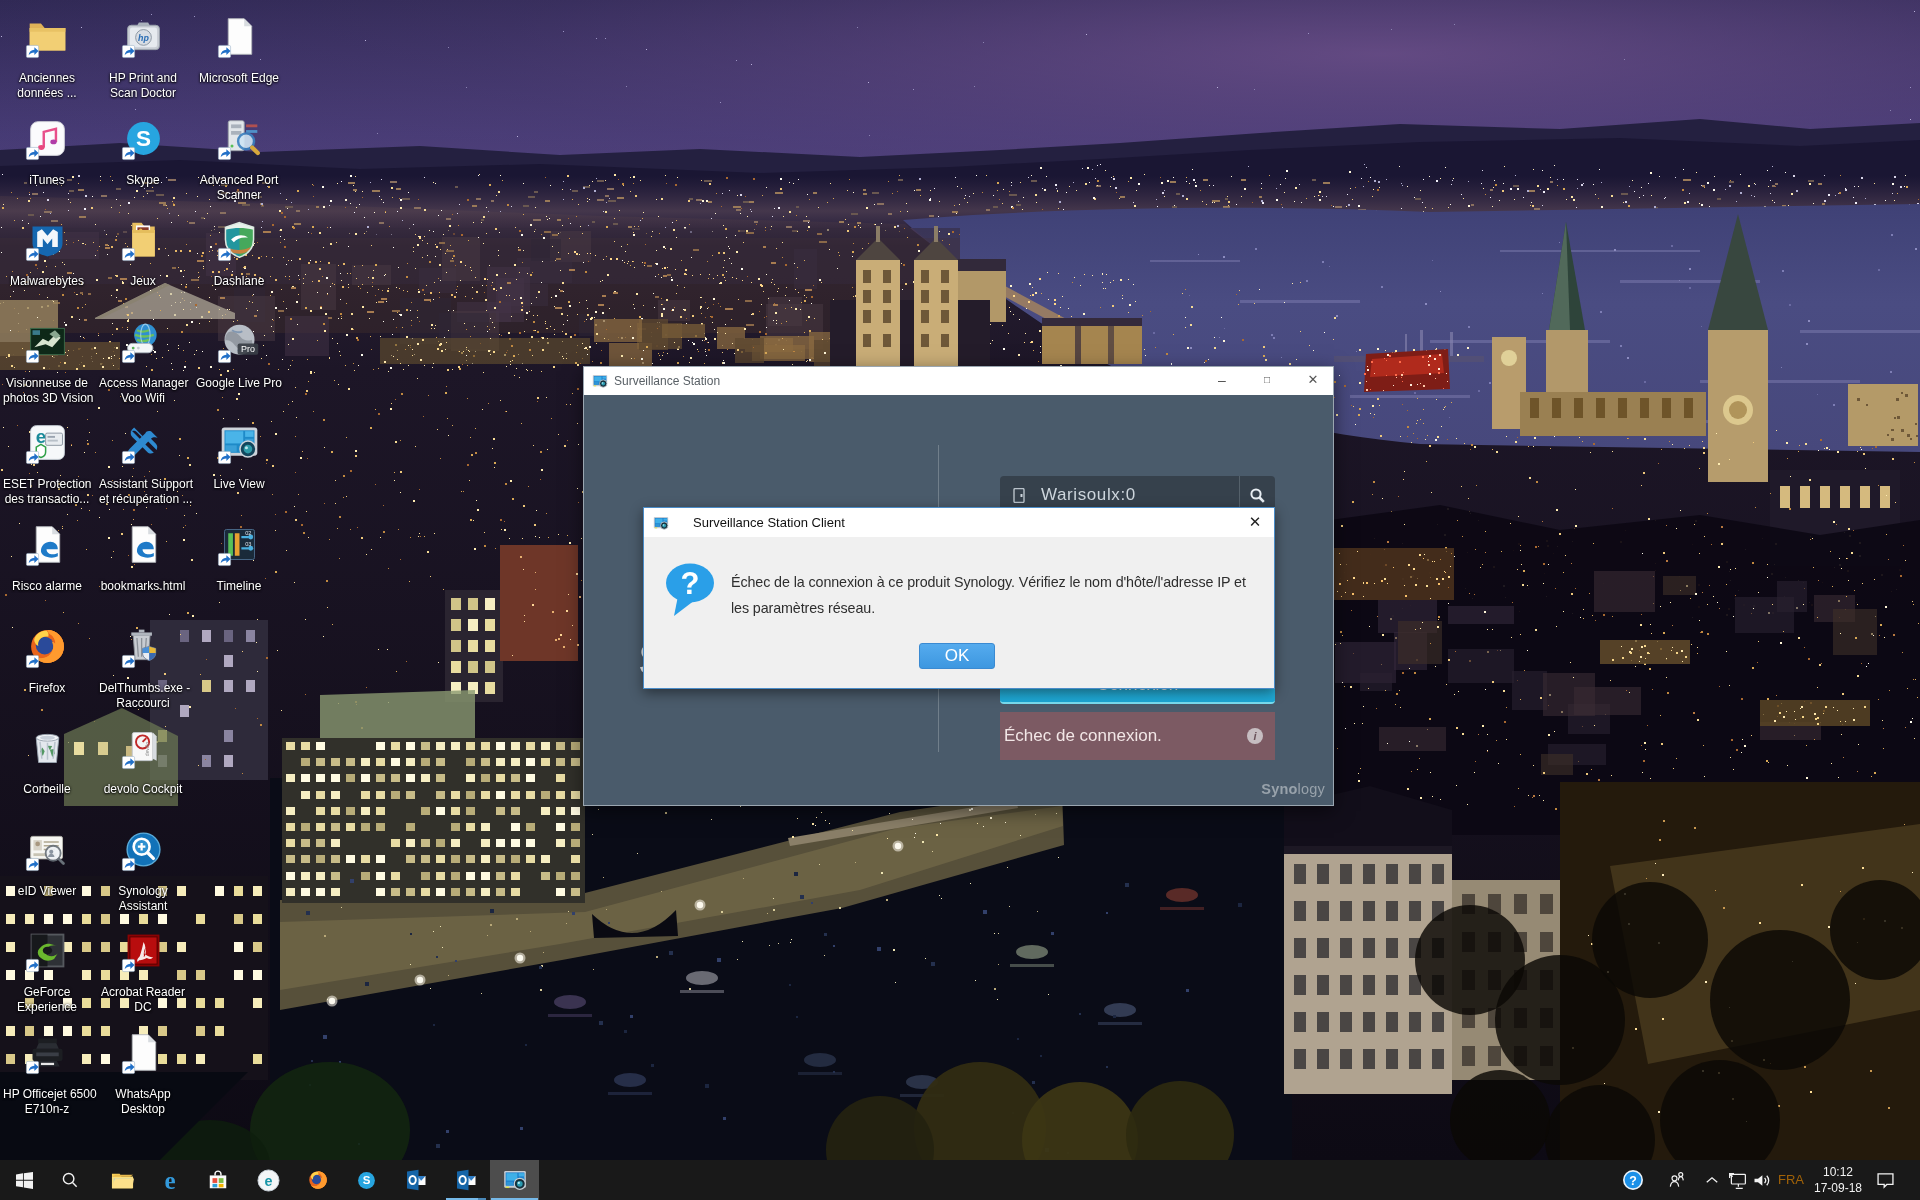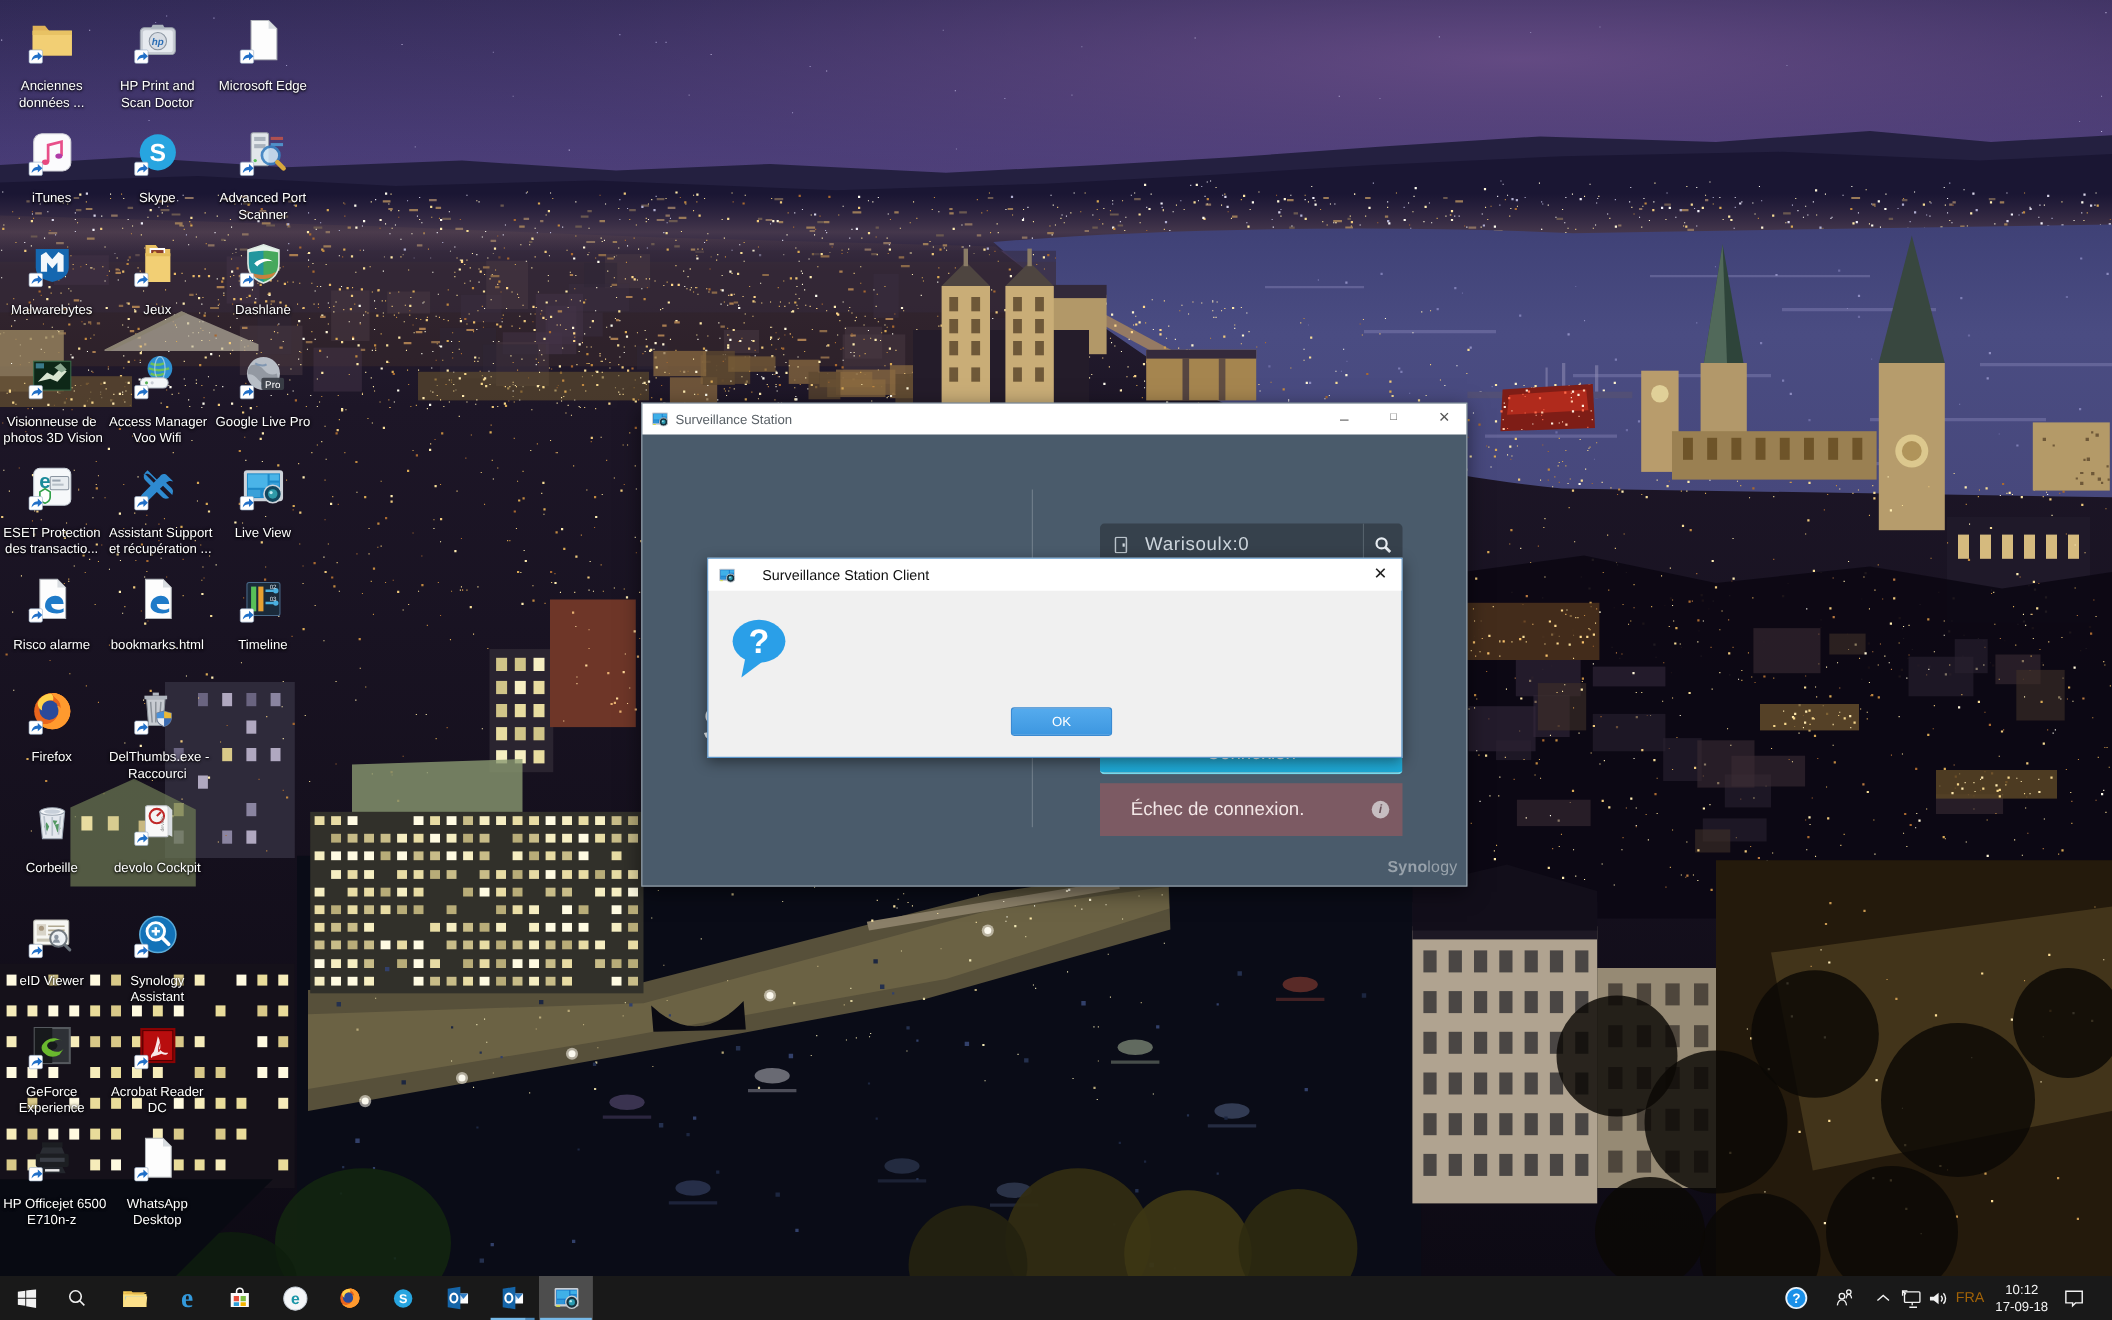--- a/index.html
+++ b/index.html
@@ -11,31 +11,31 @@
 .mtit {position:absolute;top:0;left:0;right:0;height:28px;background:#fff;display:flex;align-items:center;padding-left:8px}
 .mtxt {font-size:12px;color:#596066;margin-left:6px}
 .cap {position:absolute;top:0;height:28px;line-height:26px;color:#555;font-size:14px;width:20px;text-align:center}
 .mbody {position:absolute;top:28px;left:0;right:0;bottom:0}
 .biglogo {position:absolute;left:54px;top:240px;font-size:44px;color:#eef2f5;white-space:nowrap;letter-spacing:0px}
 .vdiv {position:absolute;left:354px;top:50px;width:1px;height:307px;background:rgba(255,255,255,.22)}
 .sinput {position:absolute;left:416px;top:81px;width:275px;height:38px;background:#36414c;border-radius:4px 4px 0 0;display:flex;align-items:center}
 .sintxt {font-size:17px;color:#cdd5dc;margin-left:15px;flex:1;letter-spacing:.6px}
 .ssep {width:1px;height:38px;background:#55616b}
 .cnx {position:absolute;left:416px;top:272px;width:275px;height:37px;background:linear-gradient(#35bce0,#1ca8d6);border-radius:4px;border-bottom:2px solid #7adef0;color:#f0fbff;font-size:17px;text-align:center;line-height:35px}
-.errb {position:absolute;left:416px;top:317px;width:275px;height:48px;background:#7c5a63;color:#f2e6e6;font-size:17px;line-height:48px;padding-left:28px}
+.errb {position:absolute;left:416px;top:317px;width:275px;height:48px;background:#7c5a63;color:#f2e6e6;font-size:17px;line-height:48px;padding-left:4px}
 .info {position:absolute;right:12px;top:16px;width:16px;height:16px;border-radius:8px;background:#c6bdc1;color:#6a525a;text-align:center;line-height:16px;font-size:11px;font-weight:bold}
 .synlogo {position:absolute;right:8px;bottom:8px;font-size:14.5px;color:#98a2ab;letter-spacing:.2px}
 .dlg {position:absolute;left:643px;top:507px;width:632px;height:182px;background:#f0f0f0;border:1px solid #4a8cc8;box-shadow:0 4px 12px rgba(0,0,0,.45);z-index:6}
 .dtit {position:absolute;top:0;left:0;right:0;height:29px;background:#fff;display:flex;align-items:center;padding-left:9px}
 .dtxt {font-size:13px;color:#111;margin-left:24px}
 .dcap {position:absolute;right:8px;top:0;height:29px;line-height:28px;color:#222;font-size:15px;width:22px;text-align:center}
 .dbody {position:absolute;top:29px;left:0;right:0;bottom:0}
 .bub {position:absolute;left:21px;top:24px}
 .dmsg {position:absolute;left:87px;top:32px;font-size:14.3px;line-height:26px;color:#2e2e2e;white-space:nowrap;letter-spacing:-0.1px}
-.okb {position:absolute;left:275px;top:106px;width:92px;height:26px;background:linear-gradient(#55abee,#3d97e0);border:1px solid #3a8ad2;border-radius:3px;color:#fff;font-size:12px;text-align:center;line-height:24px}
+.okb {position:absolute;left:275px;top:106px;width:76px;height:26px;background:linear-gradient(#55abee,#3d97e0);border:1px solid #3a8ad2;border-radius:3px;color:#fff;font-size:17px;text-align:center;line-height:24px}
 .tbar {position:absolute;left:0;top:1160px;width:1920px;height:40px;background:#191919;z-index:10}
 .tbi {position:absolute;top:50%;transform:translateY(-50%);display:flex;align-items:center;justify-content:center}
 .tcell {position:absolute;top:0;height:40px;background:#4d4d4d}
 .ul {position:absolute;bottom:0;height:2.5px;background:#76b9e8}
 .fra {position:absolute;left:1776px;top:0;height:40px;line-height:40px;color:#a16207;font-size:13px;width:30px;text-align:center}
 .clock {position:absolute;left:1806px;top:4px;width:64px;color:#f2f2f2;font-size:12px;line-height:16px;text-align:center}
 </style></head>
 <body>
 <div class="stage">
 <svg width="1920" height="1200" viewBox="0 0 1920 1200" style="position:absolute;top:0;left:0">
@@ -1157,20 +1157,21 @@
         </svg>
         <span class="dtxt">Surveillance Station Client</span>
     <span class="dcap">✕</span>
   </div>
   <div class="dbody">
     <svg class="bub" width="52" height="60" viewBox="0 0 52 60">
       <ellipse cx="25" cy="22" rx="24" ry="19.5" fill="#2a9fe8"></ellipse>
       <path d="M13 35 L9 55 30 39z" fill="#2a9fe8"></path>
       <text x="25" y="33" text-anchor="middle" font-size="31" font-weight="bold" fill="#fff" font-family="Liberation Sans">?</text>
     </svg>
+    <div class="dmsg">Échec de la connexion à ce produit Synology. Vérifiez le nom d'hôte/l'adresse IP et<br>les paramètres réseau.</div>
     <div class="okb">OK</div>
   </div>
 </div>
 
 <div class="tbar">
       <div class="tcell hl" style="left:490px;width:49px"></div>
       <div class="tbi" style="left:12px;width:24px;height:24px">
         <svg viewBox="0 0 20 20" width="17" height="17">
           <path fill="#f2f2f2" d="M0 2.8L8.2 1.6v7.6H0zM9.2 1.45L20 0v9.2H9.2zM0 10.2h8.2v7.6L0 16.7zM9.2 10.2H20V20L9.2 18.35z"></path>
         </svg>

